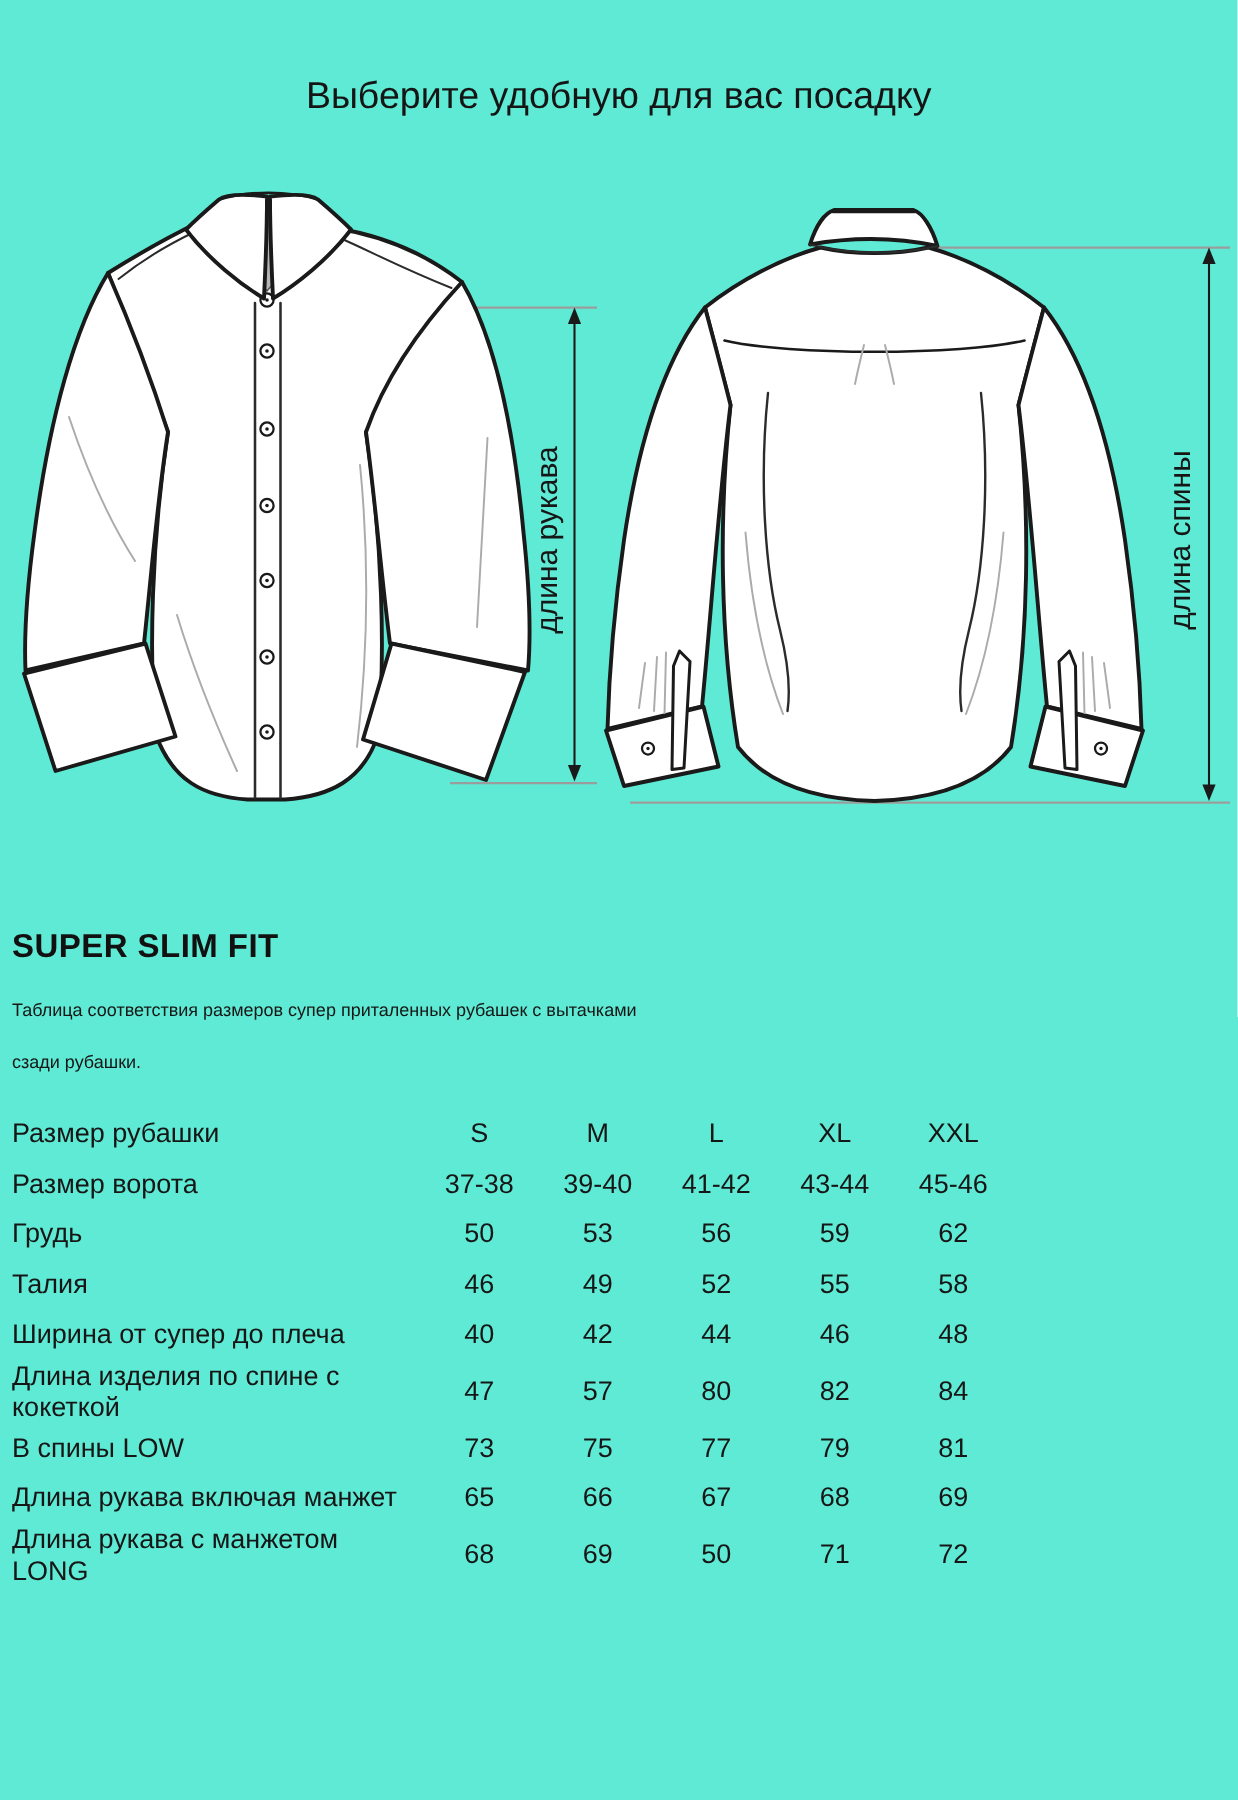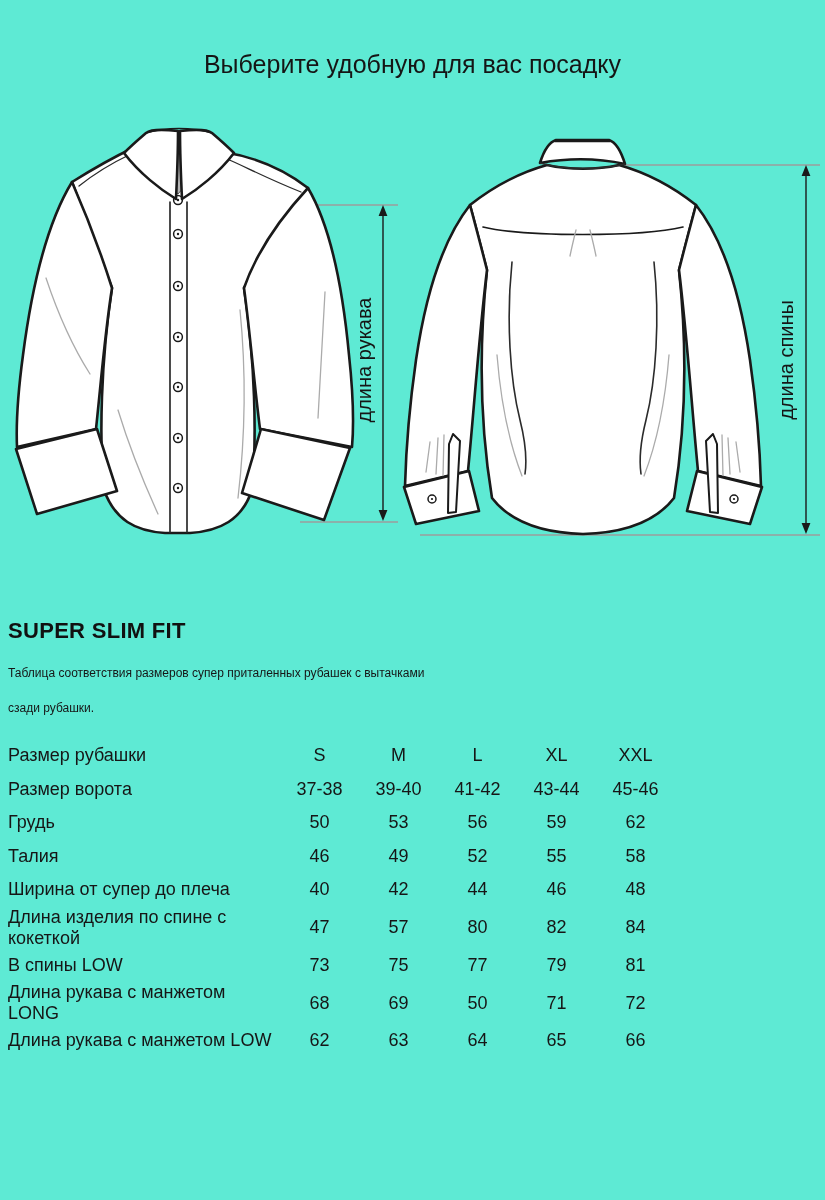--- a/index.html
+++ b/index.html
@@ -228,31 +228,31 @@
       </tr>
         <tr>
         <td class="lbl">В спины LOW</td>
         <td class="val">73</td>
         <td class="val">75</td>
         <td class="val">77</td>
         <td class="val">79</td>
         <td class="val">81</td>
       </tr>
         <tr>
+        <td class="lbl">Длина рукава включая манжет</td>
+        <td class="val">65</td>
+        <td class="val">66</td>
+        <td class="val">67</td>
+        <td class="val">68</td>
+        <td class="val">69</td>
+      </tr>
+        <tr>
         <td class="lbl">Длина рукава с манжетом LONG</td>
         <td class="val">68</td>
         <td class="val">69</td>
         <td class="val">50</td>
         <td class="val">71</td>
         <td class="val">72</td>
       </tr>
-        <tr>
-        <td class="lbl">Длина рукава с манжетом LOW</td>
-        <td class="val">62</td>
-        <td class="val">63</td>
-        <td class="val">64</td>
-        <td class="val">65</td>
-        <td class="val">66</td>
-      </tr>
       </tbody>
   </table>
 
 </div>
 
 </body></html>

